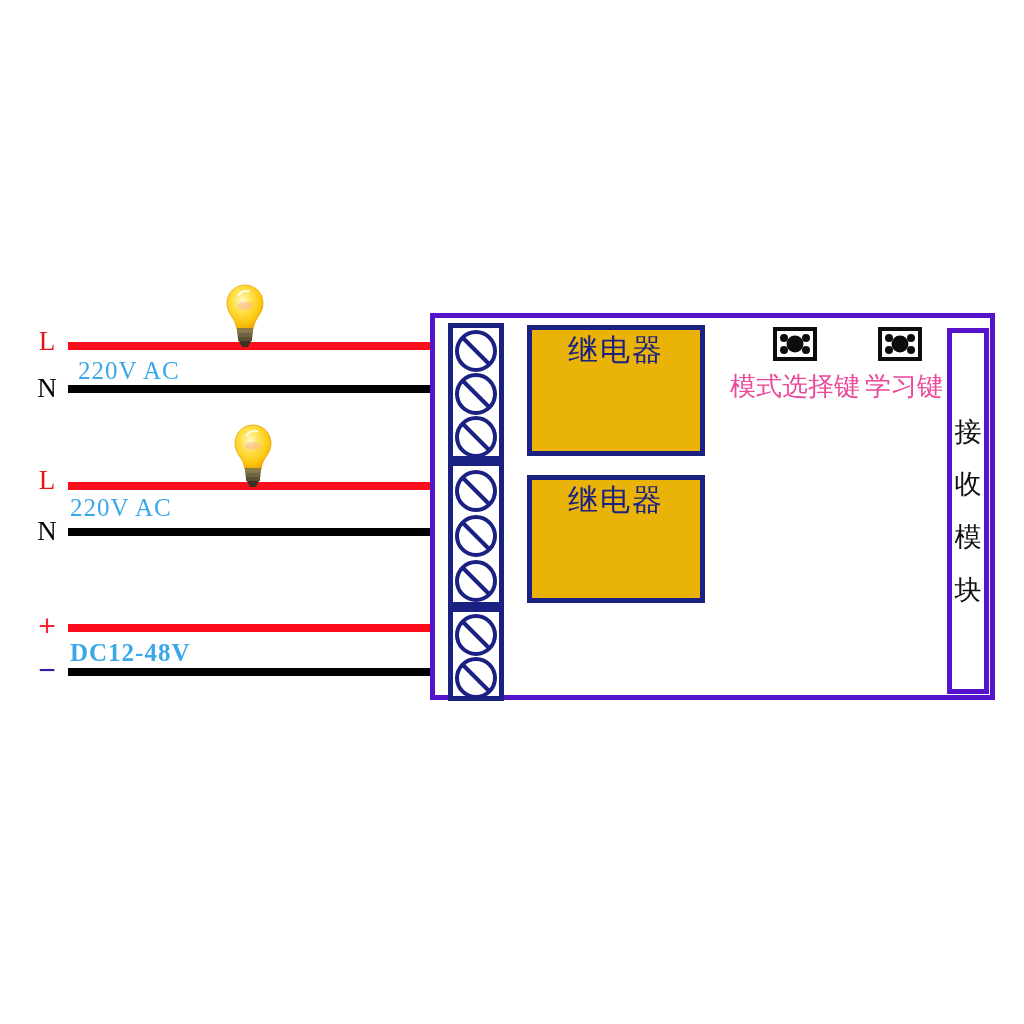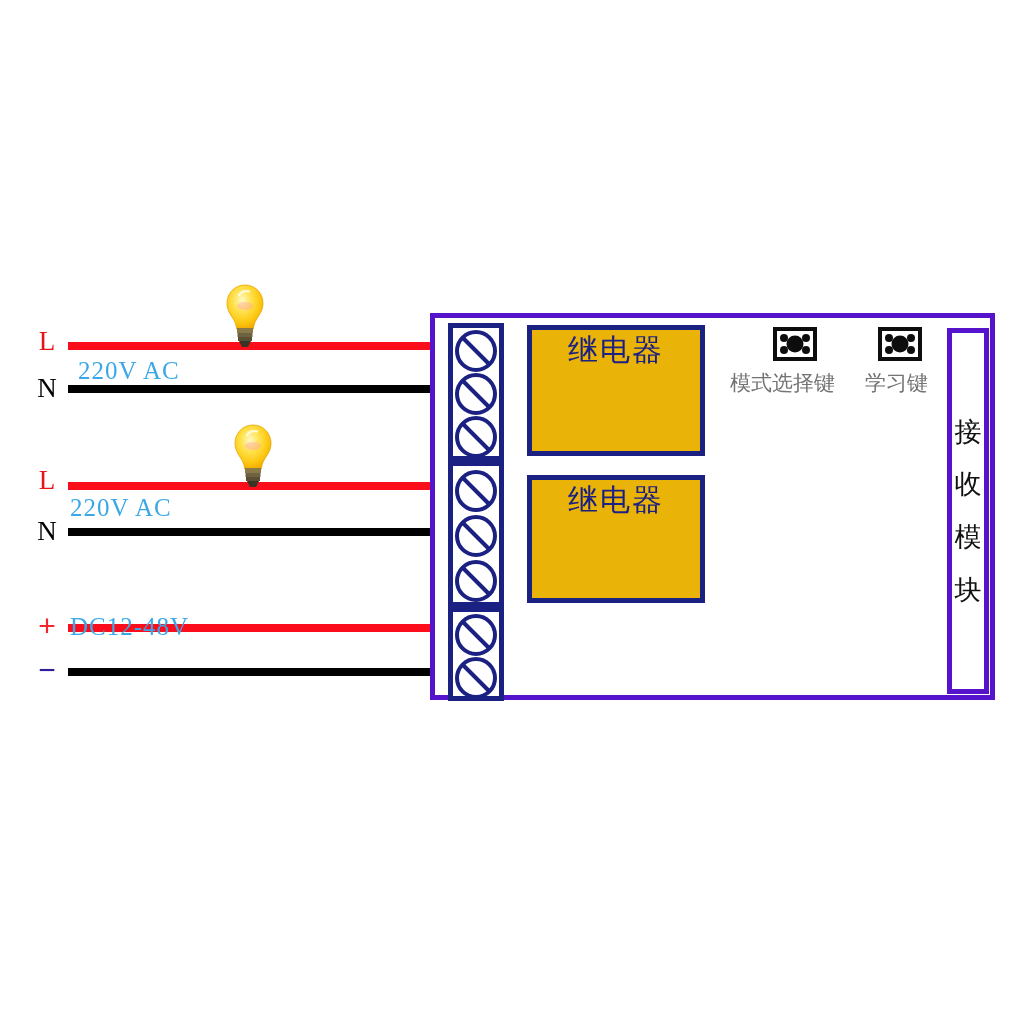--- a/index.html
+++ b/index.html
@@ -132,23 +132,23 @@
     left: 50%; top: 50%;
     transform: translate(-50%, -50%);
   }
   .pushbtn .dot.c1 { width: 8px; height: 8px; left: 3px;  top: 3px; }
   .pushbtn .dot.c2 { width: 8px; height: 8px; right: 3px; top: 3px; }
   .pushbtn .dot.c3 { width: 8px; height: 8px; left: 3px;  bottom: 3px; }
   .pushbtn .dot.c4 { width: 8px; height: 8px; right: 3px; bottom: 3px; }
 
   .btn-caption {
     position: absolute;
-    color: #737373;
+    color: #ec4899;
     font-family: Liberation Mono, monospace;
-    font-size: 21px;
+    font-size: 26px;
     white-space: nowrap;
     letter-spacing: 0px;
   }
 
   
   #receiver {
     position: absolute;
     border: 5px solid #5513cc;
     box-sizing: border-box;
     background: #ffffff;
@@ -224,21 +224,21 @@
     <ellipse cx="23" cy="23" rx="8" ry="4" fill="#ff9ab0" opacity="0.38"></ellipse>
     <rect x="15" y="45" width="16" height="5" fill="#8a7a4a"></rect>
     <rect x="15.5" y="50" width="15" height="4" fill="#6f6240"></rect>
     <rect x="16" y="54" width="14" height="4" fill="#5a4f33"></rect>
     <path d="M17 58 L29 58 L26 64 L20 64 Z" fill="#3b3425"></path>
   </svg>
 
   <div class="sign plus" style="left:32px; top:611px;">+</div>
   <div class="wire live" style="left:68px; top:624px; width:380px;"></div>
 
-  <div class="volt-label" style="left:70px; top:613px;">DC12-48V</div>
+  <div class="volt-label" style="left:70px; top:639px;font-weight:bold;">DC12-48V</div>
 
   <div class="sign minus" style="left:32px; top:655px;">−</div>
   <div class="wire neutral" style="left:68px; top:668px; width:380px;"></div>
 
   <div id="enclosure">
 
     <div class="term-block" style="top:5px; width:56px; height:138px;">
       <svg class="screw" style="top:1px;" viewBox="0 0 44 44">
         <circle cx="22" cy="22" r="19" fill="#ffffff" stroke="#1b2183" stroke-width="4"></circle>
         <line x1="9" y1="9" x2="35" y2="35" stroke="#1b2183" stroke-width="4"></line>

